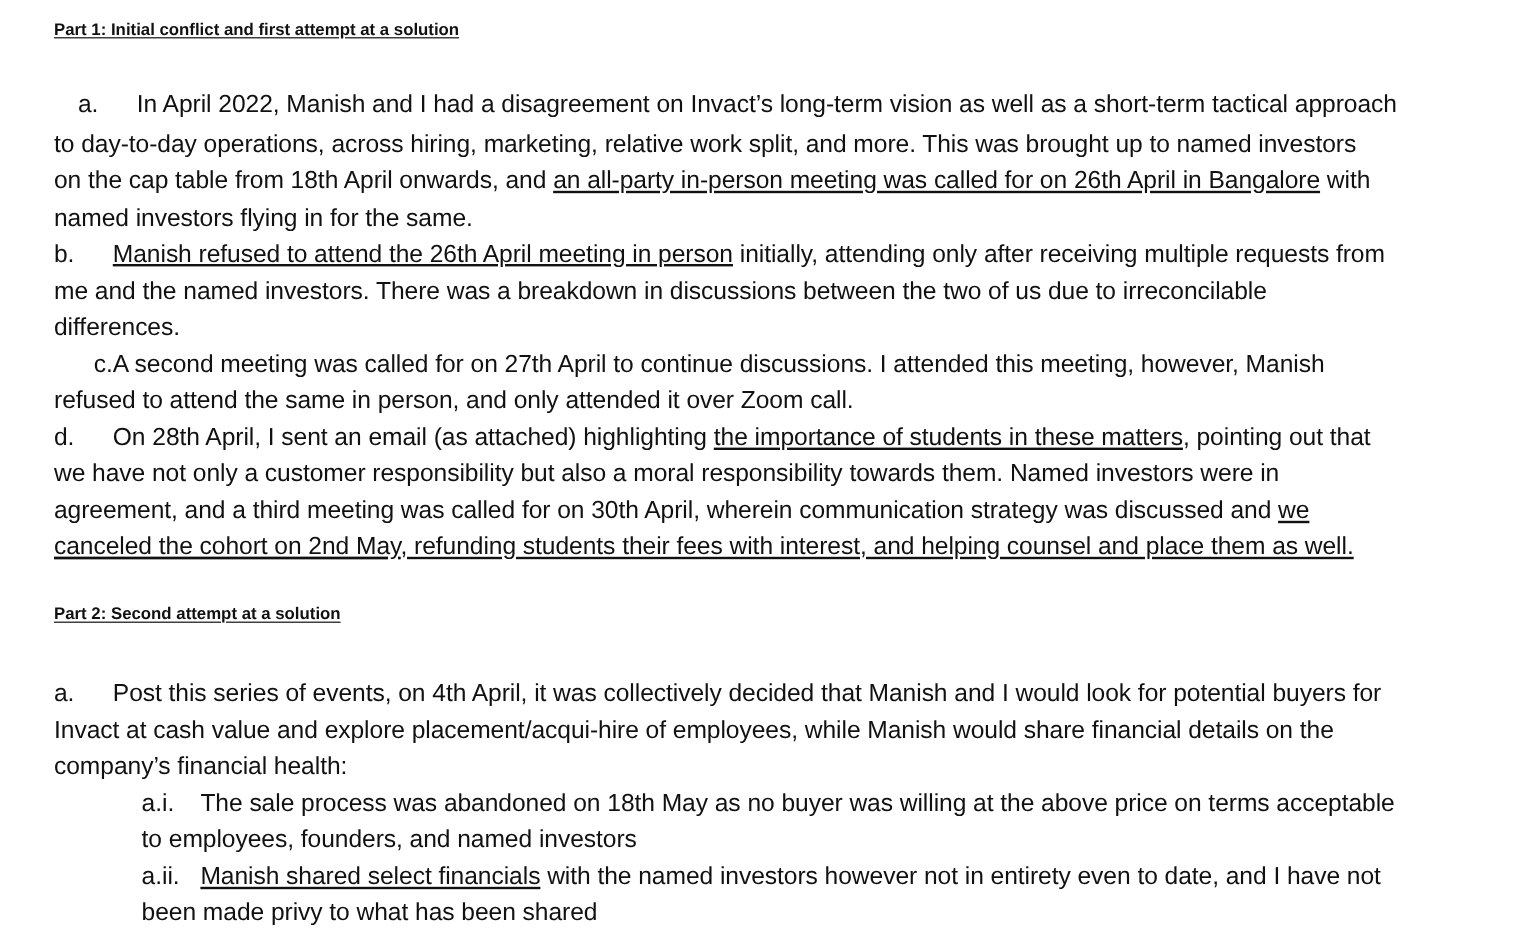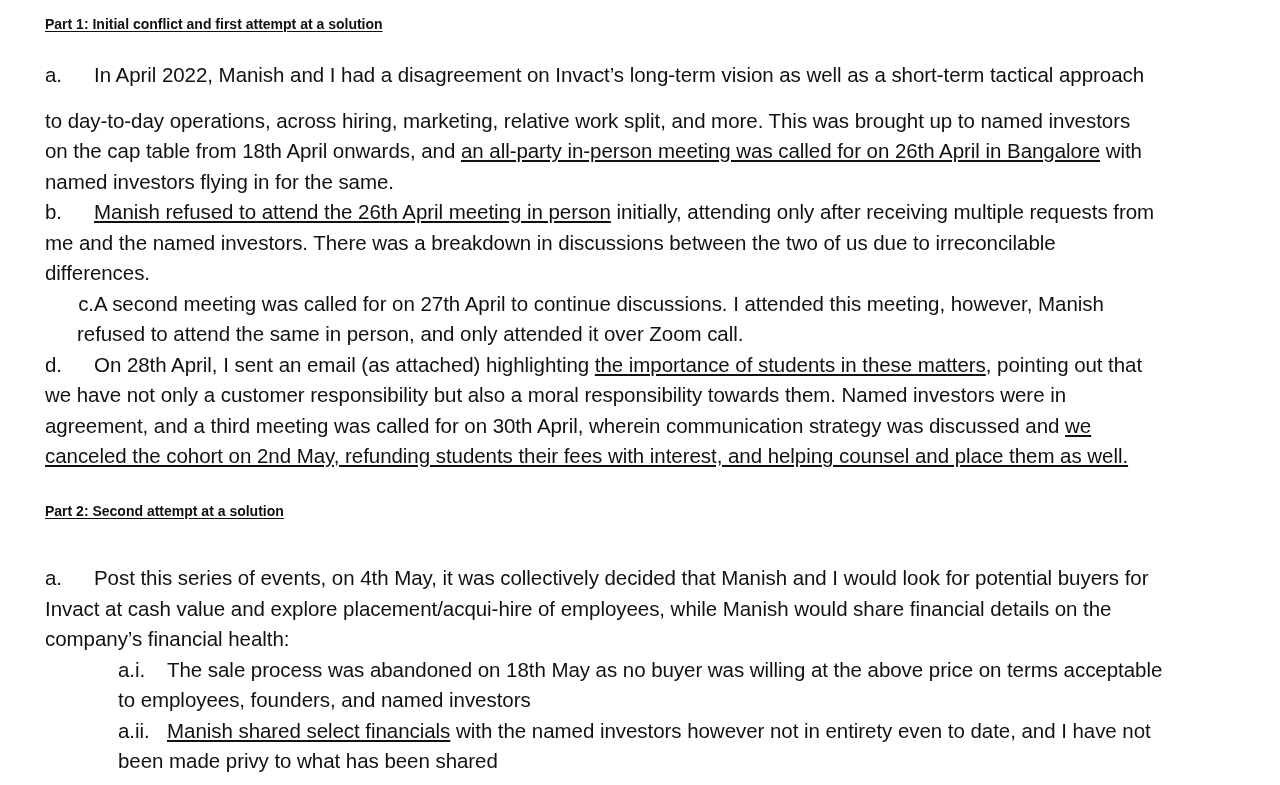--- a/index.html
+++ b/index.html
@@ -21,34 +21,34 @@
   .marker.sub { width: 49px; }
   .u { text-decoration: underline; text-underline-offset: 2px; }
 </style>
 </head>
 <body>
 
 <div class="doc">
   <div class="heading" style="top:16px">Part 1: Initial conflict and first attempt at a solution</div>
   <div class="heading" style="top:503px">Part 2: Second attempt at a solution</div>
   <div id="body-lines">
-      <div class="line" style="top: 60px;"><span class="marker">a.</span><span>In April 2022, Manish and I had a disagreement on Invact’s long-term vision as well as a short-term tactical approach</span></div>
+      <div class="line" style="top: 72px; margin-left: 20px;"><span class="marker">a.</span><span>In April 2022, Manish and I had a disagreement on Invact’s long-term vision as well as a short-term tactical approach</span></div>
       <div class="line" style="top: 106px;"><span>to day-to-day operations, across hiring, marketing, relative work split, and more. This was brought up to named investors</span></div>
       <div class="line" style="top: 136px;"><span>on the cap table from 18th April onwards, and </span><span class="u">an all-party in-person meeting was called for on 26th April in Bangalore</span><span> with</span></div>
       <div class="line" style="top: 167px;"><span>named investors flying in for the same.</span></div>
       <div class="line" style="top: 197px;"><span class="marker">b.</span><span class="u">Manish refused to attend the 26th April meeting in person</span><span> initially, attending only after receiving multiple requests from</span></div>
       <div class="line" style="top: 228px;"><span>me and the named investors. There was a breakdown in discussions between the two of us due to irreconcilable</span></div>
       <div class="line" style="top: 258px;"><span>differences.</span></div>
       <div class="line" style="top: 289px; text-align: right;"><span class="marker">c.</span><span>A second meeting was called for on 27th April to continue discussions. I attended this meeting, however, Manish</span></div>
-      <div class="line" style="top: 319px; margin-left: 32px;"><span>refused to attend the same in person, and only attended it over Zoom call.</span></div>
+      <div class="line" style="top: 319px;"><span>refused to attend the same in person, and only attended it over Zoom call.</span></div>
       <div class="line" style="top: 350px;"><span class="marker">d.</span><span>On 28th April, I sent an email (as attached) highlighting </span><span class="u">the importance of students in these matters</span><span>, pointing out that</span></div>
       <div class="line" style="top: 380px;"><span>we have not only a customer responsibility but also a moral responsibility towards them. Named investors were in</span></div>
       <div class="line" style="top: 411px;"><span>agreement, and a third meeting was called for on 30th April, wherein communication strategy was discussed and </span><span class="u">we </span></div>
       <div class="line" style="top: 441px; text-decoration: underline;"><span class="u">canceled the cohort on 2nd May</span><span>, refunding students their fees with interest, and helping counsel and place them as well.</span></div>
-      <div class="line" style="top: 563px;"><span class="marker">a.</span><span>Post this series of events, on 4th May, it was collectively decided that Manish and I would look for potential buyers for</span></div>
+      <div class="line" style="top: 563px;"><span class="marker">a.</span><span>Post this series of events, on 4th April, it was collectively decided that Manish and I would look for potential buyers for</span></div>
       <div class="line" style="top: 594px;"><span>Invact at cash value and explore placement/acqui-hire of employees, while Manish would share financial details on the</span></div>
       <div class="line" style="top: 624px; text-align: center;"><span>company’s financial health:</span></div>
       <div class="line indent" style="top: 655px;"><span class="marker sub">a.i.</span><span>The sale process was abandoned on 18th May as no buyer was willing at the above price on terms acceptable</span></div>
       <div class="line indent" style="top: 685px;"><span>to employees, founders, and named investors</span></div>
       <div class="line indent" style="top: 716px;"><span class="marker sub">a.ii.</span><span class="u">Manish shared select financials</span><span> with the named investors however not in entirety even to date, and I have not</span></div>
       <div class="line indent" style="top: 746px;"><span>been made privy to what has been shared</span></div>
     </div>
 </div>
 
 </body></html>

